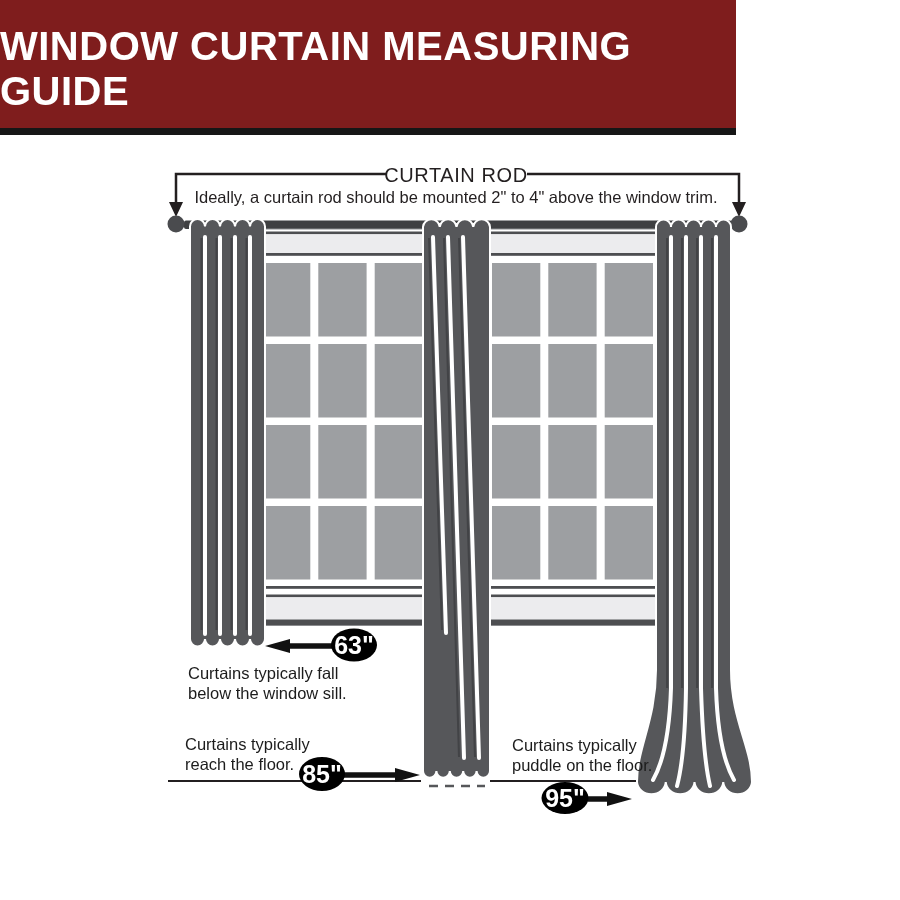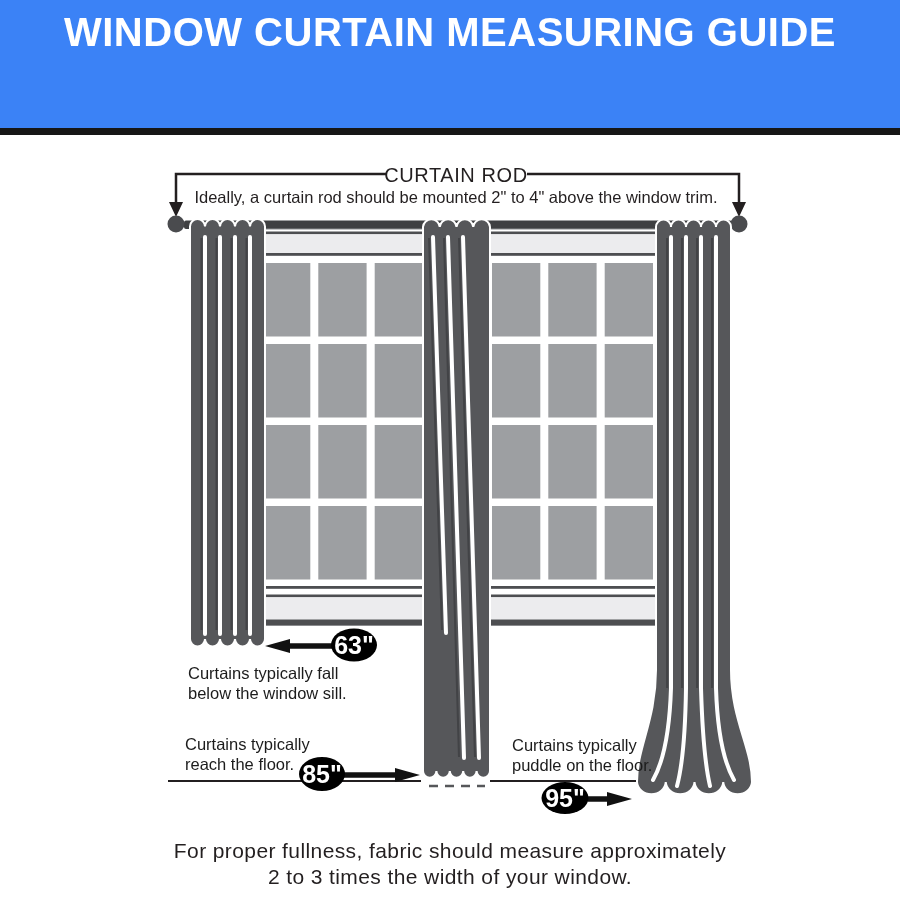--- a/index.html
+++ b/index.html
@@ -2,23 +2,23 @@
 <html><head>
 <meta charset="utf-8">
 <style>
   html,body{margin:0;padding:0;background:#fff;}
   .canvas{
     position:relative;width:900px;height:900px;background:#ffffff;
     font-family:"Liberation Sans",sans-serif;overflow:hidden;
   }
   
   .header{
-    position:absolute;left:0;top:0;width:900px;height:128px;
-    background:#3b82f6;border-bottom:7px solid #161616;
-    display:flex;align-items:flex-start;justify-content:center;
+    position:absolute;left:0;top:0;width:736px;height:128px;
+    background:#7f1d1d;border-bottom:7px solid #161616;
+    display:flex;align-items:center;justify-content:center;
     box-sizing:content-box;
   }
   .header h1{
     margin:0;padding-top:10px;color:#ffffff;font-size:40px;font-weight:700;
     letter-spacing:0.5px;font-family:"Liberation Sans",sans-serif;
   }
   
   .diagram{position:absolute;left:0;top:0;width:900px;height:900px;}
   .callout-line{stroke:#231f20;stroke-width:2.5;fill:none;}
   .callout-head{fill:#231f20;}
@@ -181,18 +181,14 @@
       <line class="arrowline" x1="588" y1="799" x2="607" y2="799"></line>
       <polygon class="arrowhead" points="607,792 607,806 632,799"></polygon>
       <ellipse class="badge" cx="565" cy="798" rx="23.5" ry="16"></ellipse>
       <text class="badge-text" x="565" y="806.5">95"</text>
       <text class="caption" x="512" y="751">Curtains typically</text>
       <text class="caption" x="512" y="771">puddle on the floor.</text>
     </g>
 
   </svg>
 
-  <div class="footer">
-    <div>For proper fullness, fabric should measure approximately</div>
-    <div>2 to 3 times the width of your window.</div>
-  </div>
 
 </div>
 
 </body></html>

